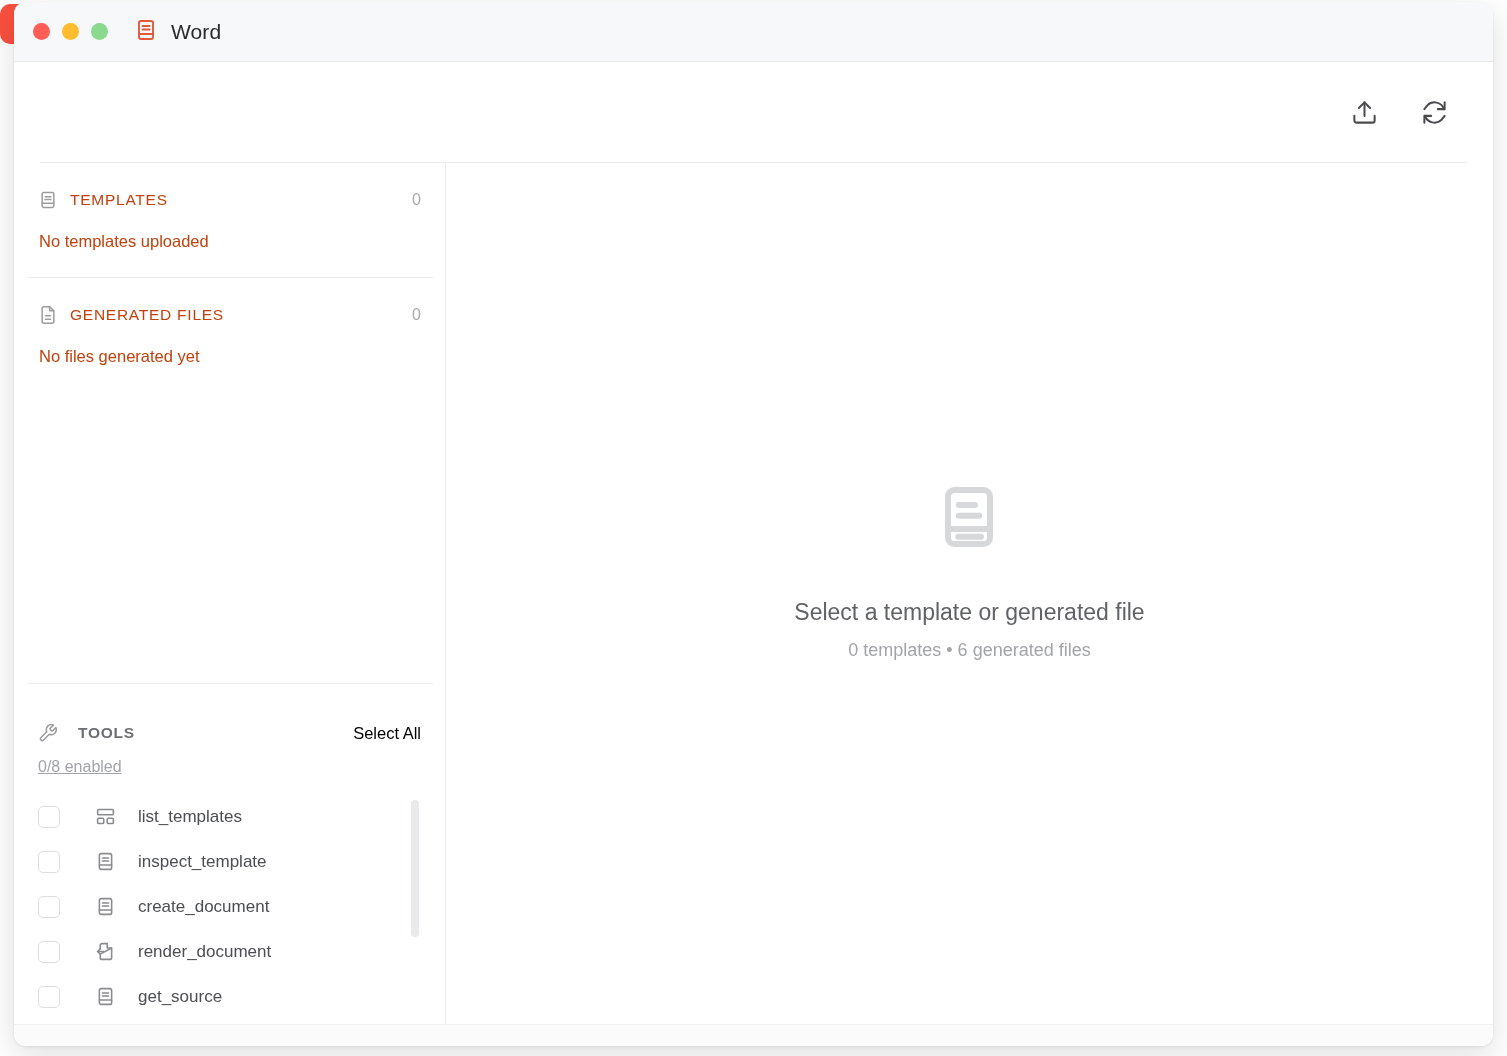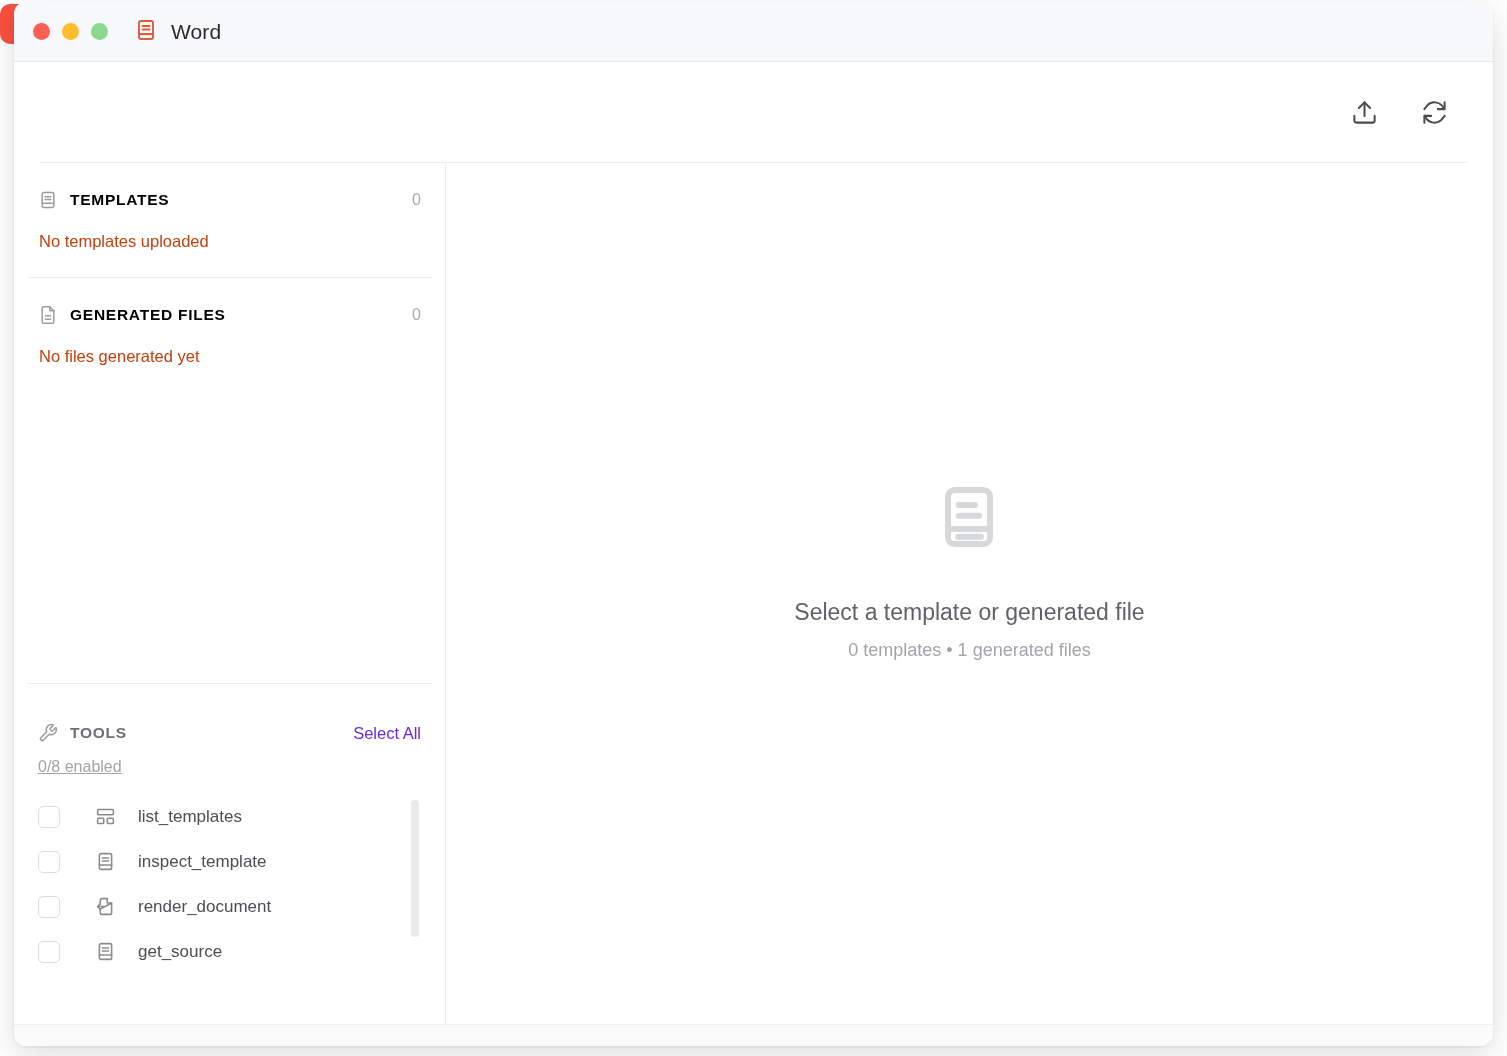--- a/index.html
+++ b/index.html
@@ -128,23 +128,23 @@
   .section { padding: 26px 24px 0 24px; }
   .section-head {
     display: flex;
     align-items: center;
     gap: 12px;
     height: 22px;
   }
   .section-icon { color: #9b9ca0; display: flex; align-items: center; }
   .section-title {
     font-size: 15.5px;
-    font-weight: bold;
+    font-weight: normal;
     letter-spacing: .75px;
-    color: #000000;
+    color: #c2410c;
     flex: 1 1 auto;
   }
   .section-count {
     font-size: 16px;
     color: #a9aaae;
   }
   .section-empty {
     margin-top: 21px;
     font-size: 16.5px;
     color: #c2410c;
@@ -161,34 +161,34 @@
 
   
   .tools {
     flex: 0 0 auto;
     padding: 22px 24px 0 24px;
     position: relative;
   }
   .tools-head {
     display: flex;
     align-items: center;
-    gap: 12px;
+    gap: 20px;
     height: 22px;
     margin-top: 16px;
   }
   .tools-title {
     font-size: 15.5px;
     font-weight: bold;
     letter-spacing: .75px;
     color: #6e6f73;
     flex: 1 1 auto;
   }
   .select-all {
     font-size: 16.5px;
-    color: #6d28d9;
+    color: #000000;
     cursor: pointer;
   }
   .tools-sub {
     margin-top: 14px;
     font-size: 16px;
     color: #a3a4a8;
     text-decoration: underline;
   }
 
   .tool-list {
@@ -389,20 +389,32 @@
                 <svg width="21" height="21" viewBox="0 0 24 24" fill="none" stroke="currentColor" stroke-width="1.8" stroke-linecap="round" stroke-linejoin="round">
                   <rect x="5" y="3" width="14" height="18" rx="2"></rect>
                   <line x1="8.5" y1="8" x2="15.5" y2="8"></line>
                   <line x1="8.5" y1="11.5" x2="15.5" y2="11.5"></line>
                   <line x1="5" y1="16" x2="19" y2="16"></line>
                 </svg>
               </span>
               <span class="tool-label">inspect_template</span>
             </div>
 
+            <div class="tool-row">
+              <span class="checkbox"></span>
+              <span class="tool-icon">
+                <svg width="21" height="21" viewBox="0 0 24 24" fill="none" stroke="currentColor" stroke-width="1.8" stroke-linecap="round" stroke-linejoin="round">
+                  <rect x="5" y="3" width="14" height="18" rx="2"></rect>
+                  <line x1="8.5" y1="8" x2="15.5" y2="8"></line>
+                  <line x1="8.5" y1="11.5" x2="15.5" y2="11.5"></line>
+                  <line x1="5" y1="16" x2="19" y2="16"></line>
+                </svg>
+              </span>
+              <span class="tool-label">create_document</span>
+            </div>
 
             <div class="tool-row">
               <span class="checkbox"></span>
               <span class="tool-icon">
                 <svg width="21" height="21" viewBox="0 0 24 24" fill="none" stroke="currentColor" stroke-width="1.8" stroke-linecap="round" stroke-linejoin="round">
                   <path d="M14 3H8a2 2 0 0 0-2 2v4"></path>
                   <path d="M6 15v4a2 2 0 0 0 2 2h9a2 2 0 0 0 2-2V8z"></path>
                   <polyline points="14 3 14 8 19 8"></polyline>
                   <line x1="10" y1="12" x2="3" y2="12"></line>
                   <polyline points="6 9 3 12 6 15"></polyline>
@@ -434,21 +446,21 @@
           <span class="empty-icon">
             <svg width="72" height="72" viewBox="0 0 24 24" fill="none" stroke="currentColor" stroke-width="2" stroke-linecap="round" stroke-linejoin="round">
               <rect x="5" y="3" width="14" height="18" rx="2.2"></rect>
               <line x1="8.6" y1="8" x2="14" y2="8"></line>
               <line x1="8.6" y1="11.6" x2="15.4" y2="11.6"></line>
               <line x1="5" y1="16" x2="19" y2="16"></line>
               <line x1="8.4" y1="18.6" x2="16" y2="18.6"></line>
             </svg>
           </span>
           <div class="empty-title">Select a template or generated file</div>
-          <div class="empty-sub">0 templates • 1 generated files</div>
+          <div class="empty-sub">0 templates • 6 generated files</div>
         </div>
       </div>
 
     </div>
 
     <div class="footer-strip"></div>
   </div>
 </div>
 
 </body></html>

